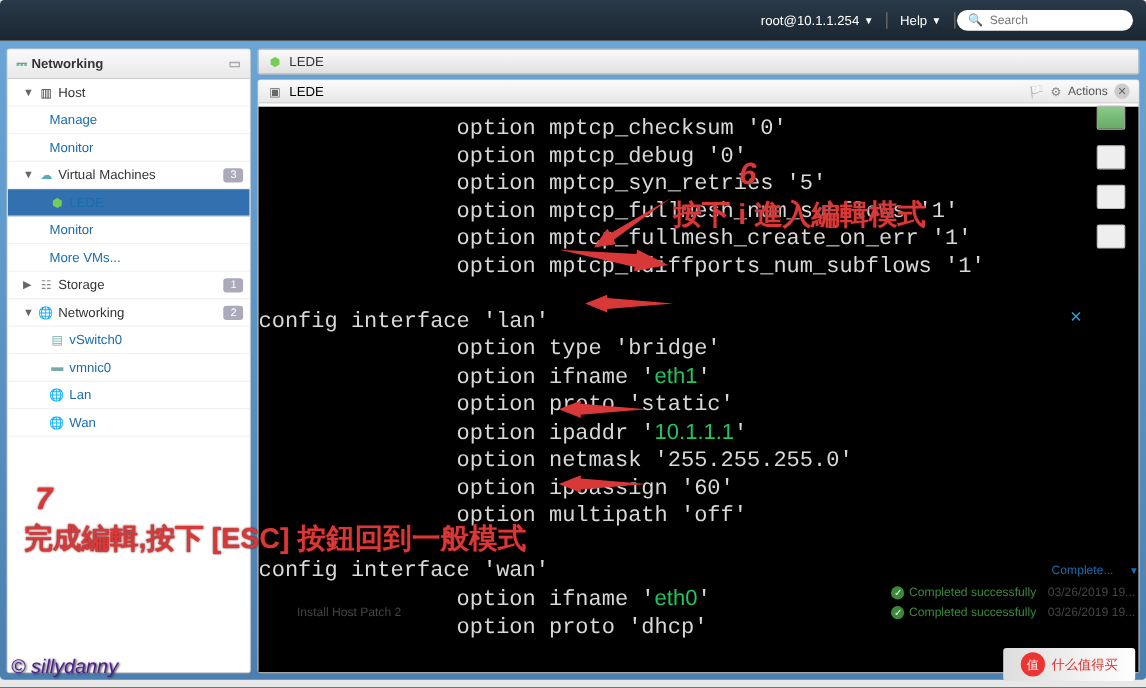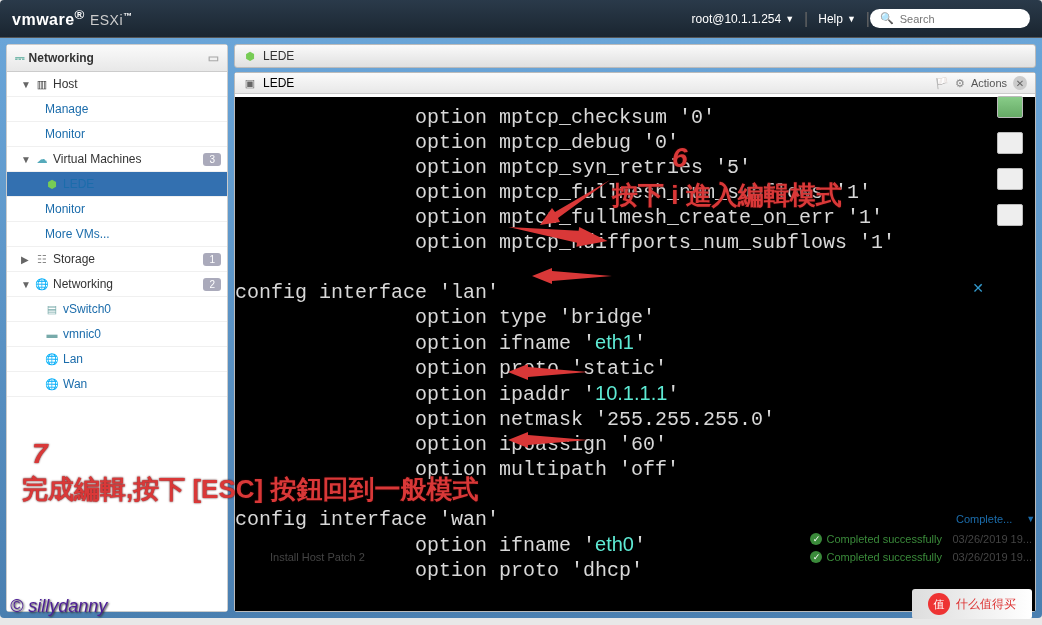--- a/index.html
+++ b/index.html
@@ -29,39 +29,38 @@
 .nav-icon { width: 14px; height: 14px; display: inline-flex; align-items: center; justify-content: center; font-size: 11px; }
 
 .content { flex: 1; display: flex; flex-direction: column; gap: 4px; }
 .tab-row { background: linear-gradient(#fafafa,#e0e0e0); border: 1px solid #bbb; border-radius: 3px; padding: 4px 8px; font-size: 12px; color: #333; display: flex; align-items: center; gap: 6px; }
 .inner-panel { background: #fff; flex: 1; border: 1px solid #bbb; border-radius: 3px; display: flex; flex-direction: column; position: relative; }
 .inner-tab { background: linear-gradient(#fafafa,#e8e8e8); padding: 3px 8px; border-bottom: 1px solid #ccc; font-size: 12px; display: flex; align-items: center; gap: 6px; }
 .actions-right { margin-left: auto; display: flex; align-items: center; gap: 6px; font-size: 11px; color: #555; }
 .x-btn { background: #ccc; color:#666; width:14px; height:14px; border-radius:50%; display:inline-flex; align-items:center; justify-content:center; font-size:10px; cursor:pointer; }
 
 .terminal { background: #000; color: #d8d8d8; font-family: "Courier New", monospace; font-size: 20px; white-space: pre; padding: 8px 0 8px 0; line-height: 1.25; position: absolute; top: 24px; left: 0; right: 0; bottom: 0; overflow: hidden; }
-.terminal .y { color: #5eead4; }
+.terminal .y { color: #22c55e; }
 
 .ann { position: absolute; color: #d93838; font-weight: bold; text-shadow: 0 0 2px #400; font-family: "Microsoft YaHei", Arial; pointer-events: none; z-index: 50; }
 .ann.big { font-size: 26px; }
 .ann.num { font-size: 28px; font-style: italic; }
 .arrow { position: absolute; z-index: 40; pointer-events: none; }
 
 .right-extras { position: absolute; right: 12px; top: 96px; width: 40px; display:flex; flex-direction:column; gap:14px; align-items:center; }
 .rx { width: 26px; height: 22px; border:1px solid #bbb; border-radius:2px; background: #eee; }
 .status-ok { color: #3a8a3a; display:flex; align-items:center; gap:4px; }
 .water { position: absolute; left:10px; bottom:8px; color:#4c1d95; font-style:italic; font-size:18px; z-index:60; text-shadow: 1px 1px 2px #333; }
 .smzdm { position:absolute; right:10px; bottom:6px; width:120px; height:30px; background:linear-gradient(90deg,#ddd,#fff); border-radius:3px; display:flex; align-items:center; justify-content:center; color:#d33; font-size:12px; z-index:60; gap:6px; }
 .smzdm .dot{width:22px;height:22px;border-radius:50%;background:#e33;color:#fff;display:flex;align-items:center;justify-content:center;font-size:11px;}
 </style>
 </head>
 <body>
 
 <div class="topbar">
-  <span class="logo"><span>vmware</span><sup>®</sup> <span class="logo-esxi">ESXi</span><sup style="font-size:9px">™</sup></span>
   <div class="topbar-spacer"></div>
   <div class="topbar-item">
       <span>root@10.1.1.254</span> 
       <span style="font-size:9px">▼</span>
     </div>
   <span class="topbar-sep">|</span>
   <div class="topbar-item">
       <span>Help</span> 
       <span style="font-size:9px">▼</span>
     </div>

